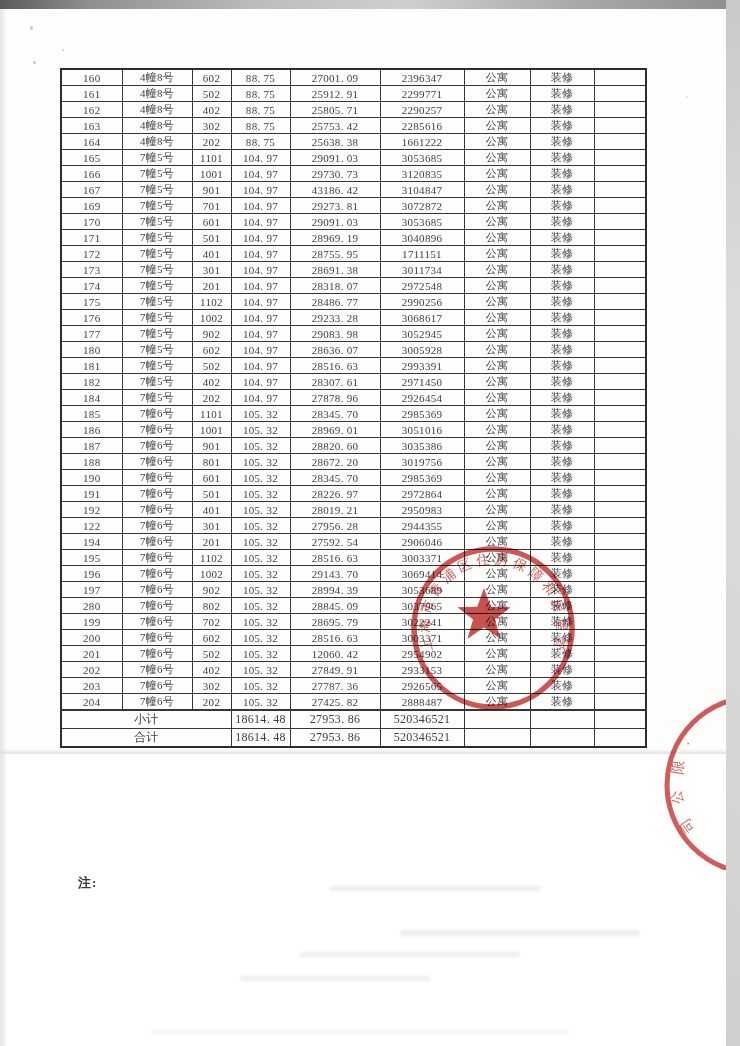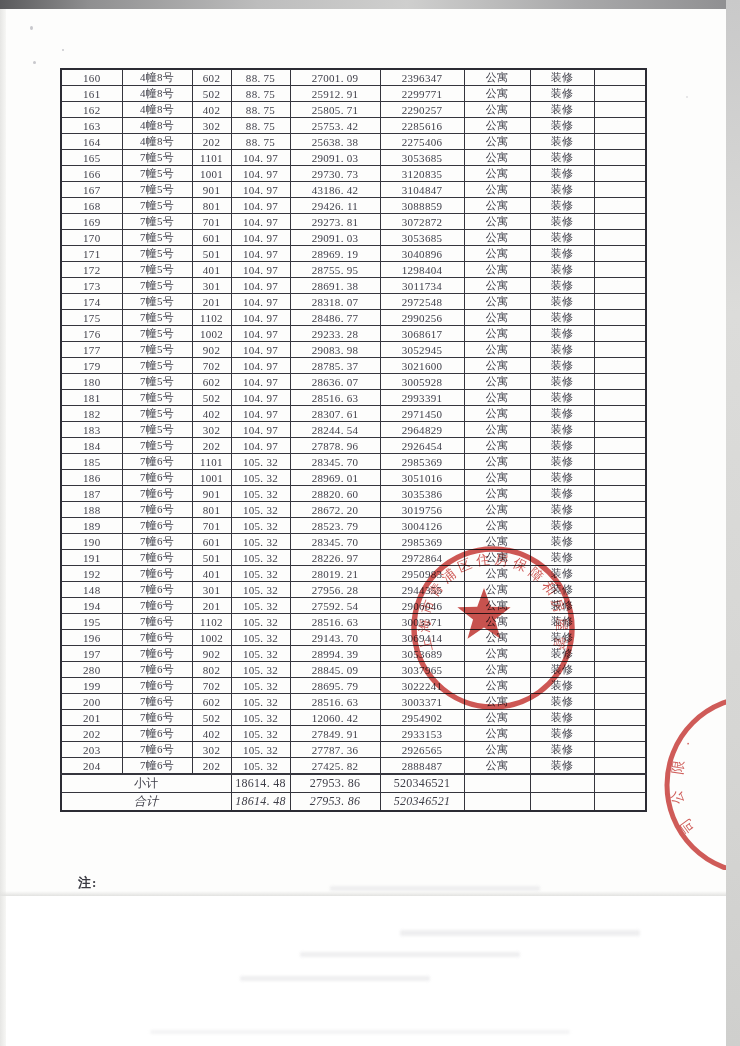--- a/index.html
+++ b/index.html
@@ -1,21 +1,21 @@
 <!DOCTYPE html>
 <html><head>
 <meta charset="utf-8">
 <style>
   html,body{margin:0;padding:0;}
   body{
     width:740px;height:1046px;overflow:hidden;
     background:#ffffff;
     font-family:"Liberation Serif","DejaVu Serif",serif;
   }
-  #page{position:relative;width:740px;height:896px;background:#fdfdfc;}
+  #page{position:relative;width:740px;height:754px;background:#fdfdfc;}
 
   
   .scan-top-band{
     position:absolute;left:0;top:0;width:740px;height:9px;
     background:linear-gradient(90deg,#5a5a5c 0%,#8f8f90 12%,#bdbdbd 35%,#cfcfce 55%,#a9a9aa 78%,#8e8e90 100%);
   }
   .scan-right-strip{
     position:absolute;right:0;top:0;width:14px;height:1046px;
     background:linear-gradient(180deg,#c9c9c9 0%,#dcdcda 30%,#d6d6d4 70%,#cfcfcd 100%);
     z-index:30;
@@ -37,21 +37,21 @@
     border-collapse:collapse;table-layout:fixed;width:585px;
     font-size:11px;color:#3e3e48;
   }
   td{
     border:1px solid #35353d;height:15px;padding:0;
     text-align:center;vertical-align:middle;
     white-space:nowrap;overflow:hidden;letter-spacing:.3px;
   }
   table{border:2px solid #2c2c34;}
   tr.summary td{border-top-width:2px;font-size:12px;}
-  tr.summary + tr.summary td{border-top-width:1px;font-style:italic;}
+  tr.summary + tr.summary td{border-top-width:1px;}
 
   .note{
     position:absolute;left:78px;top:874px;
     font-size:13px;color:#393941;letter-spacing:1px;
     font-family:"Liberation Serif","DejaVu Serif",serif;font-weight:bold;
   }
 
   
   .stamp{position:absolute;mix-blend-mode:multiply;}
   .stamp text{font-family:"Liberation Serif","DejaVu Serif",serif;}
@@ -132,21 +132,21 @@
           <td>公寓</td>
           <td>装修</td>
           <td></td>
         </tr>
         <tr>
           <td>164</td>
           <td>4幢8号</td>
           <td>202</td>
           <td>88. 75</td>
           <td>25638. 38</td>
-          <td>2275406</td>
+          <td>1661222</td>
           <td>公寓</td>
           <td>装修</td>
           <td></td>
         </tr>
         <tr>
           <td>165</td>
           <td>7幢5号</td>
           <td>1101</td>
           <td>104. 97</td>
           <td>29091. 03</td>
@@ -171,31 +171,20 @@
           <td>7幢5号</td>
           <td>901</td>
           <td>104. 97</td>
           <td>43186. 42</td>
           <td>3104847</td>
           <td>公寓</td>
           <td>装修</td>
           <td></td>
         </tr>
         <tr>
-          <td>168</td>
-          <td>7幢5号</td>
-          <td>801</td>
-          <td>104. 97</td>
-          <td>29426. 11</td>
-          <td>3088859</td>
-          <td>公寓</td>
-          <td>装修</td>
-          <td></td>
-        </tr>
-        <tr>
           <td>169</td>
           <td>7幢5号</td>
           <td>701</td>
           <td>104. 97</td>
           <td>29273. 81</td>
           <td>3072872</td>
           <td>公寓</td>
           <td>装修</td>
           <td></td>
         </tr>
@@ -220,21 +209,21 @@
           <td>公寓</td>
           <td>装修</td>
           <td></td>
         </tr>
         <tr>
           <td>172</td>
           <td>7幢5号</td>
           <td>401</td>
           <td>104. 97</td>
           <td>28755. 95</td>
-          <td>1298404</td>
+          <td>1711151</td>
           <td>公寓</td>
           <td>装修</td>
           <td></td>
         </tr>
         <tr>
           <td>173</td>
           <td>7幢5号</td>
           <td>301</td>
           <td>104. 97</td>
           <td>28691. 38</td>
@@ -281,31 +270,20 @@
           <td>7幢5号</td>
           <td>902</td>
           <td>104. 97</td>
           <td>29083. 98</td>
           <td>3052945</td>
           <td>公寓</td>
           <td>装修</td>
           <td></td>
         </tr>
         <tr>
-          <td>179</td>
-          <td>7幢5号</td>
-          <td>702</td>
-          <td>104. 97</td>
-          <td>28785. 37</td>
-          <td>3021600</td>
-          <td>公寓</td>
-          <td>装修</td>
-          <td></td>
-        </tr>
-        <tr>
           <td>180</td>
           <td>7幢5号</td>
           <td>602</td>
           <td>104. 97</td>
           <td>28636. 07</td>
           <td>3005928</td>
           <td>公寓</td>
           <td>装修</td>
           <td></td>
         </tr>
@@ -325,31 +303,20 @@
           <td>7幢5号</td>
           <td>402</td>
           <td>104. 97</td>
           <td>28307. 61</td>
           <td>2971450</td>
           <td>公寓</td>
           <td>装修</td>
           <td></td>
         </tr>
         <tr>
-          <td>183</td>
-          <td>7幢5号</td>
-          <td>302</td>
-          <td>104. 97</td>
-          <td>28244. 54</td>
-          <td>2964829</td>
-          <td>公寓</td>
-          <td>装修</td>
-          <td></td>
-        </tr>
-        <tr>
           <td>184</td>
           <td>7幢5号</td>
           <td>202</td>
           <td>104. 97</td>
           <td>27878. 96</td>
           <td>2926454</td>
           <td>公寓</td>
           <td>装修</td>
           <td></td>
         </tr>
@@ -391,31 +358,20 @@
           <td>7幢6号</td>
           <td>801</td>
           <td>105. 32</td>
           <td>28672. 20</td>
           <td>3019756</td>
           <td>公寓</td>
           <td>装修</td>
           <td></td>
         </tr>
         <tr>
-          <td>189</td>
-          <td>7幢6号</td>
-          <td>701</td>
-          <td>105. 32</td>
-          <td>28523. 79</td>
-          <td>3004126</td>
-          <td>公寓</td>
-          <td>装修</td>
-          <td></td>
-        </tr>
-        <tr>
           <td>190</td>
           <td>7幢6号</td>
           <td>601</td>
           <td>105. 32</td>
           <td>28345. 70</td>
           <td>2985369</td>
           <td>公寓</td>
           <td>装修</td>
           <td></td>
         </tr>
@@ -435,21 +391,21 @@
           <td>7幢6号</td>
           <td>401</td>
           <td>105. 32</td>
           <td>28019. 21</td>
           <td>2950983</td>
           <td>公寓</td>
           <td>装修</td>
           <td></td>
         </tr>
         <tr>
-          <td>148</td>
+          <td>122</td>
           <td>7幢6号</td>
           <td>301</td>
           <td>105. 32</td>
           <td>27956. 28</td>
           <td>2944355</td>
           <td>公寓</td>
           <td>装修</td>
           <td></td>
         </tr>
         <tr>

